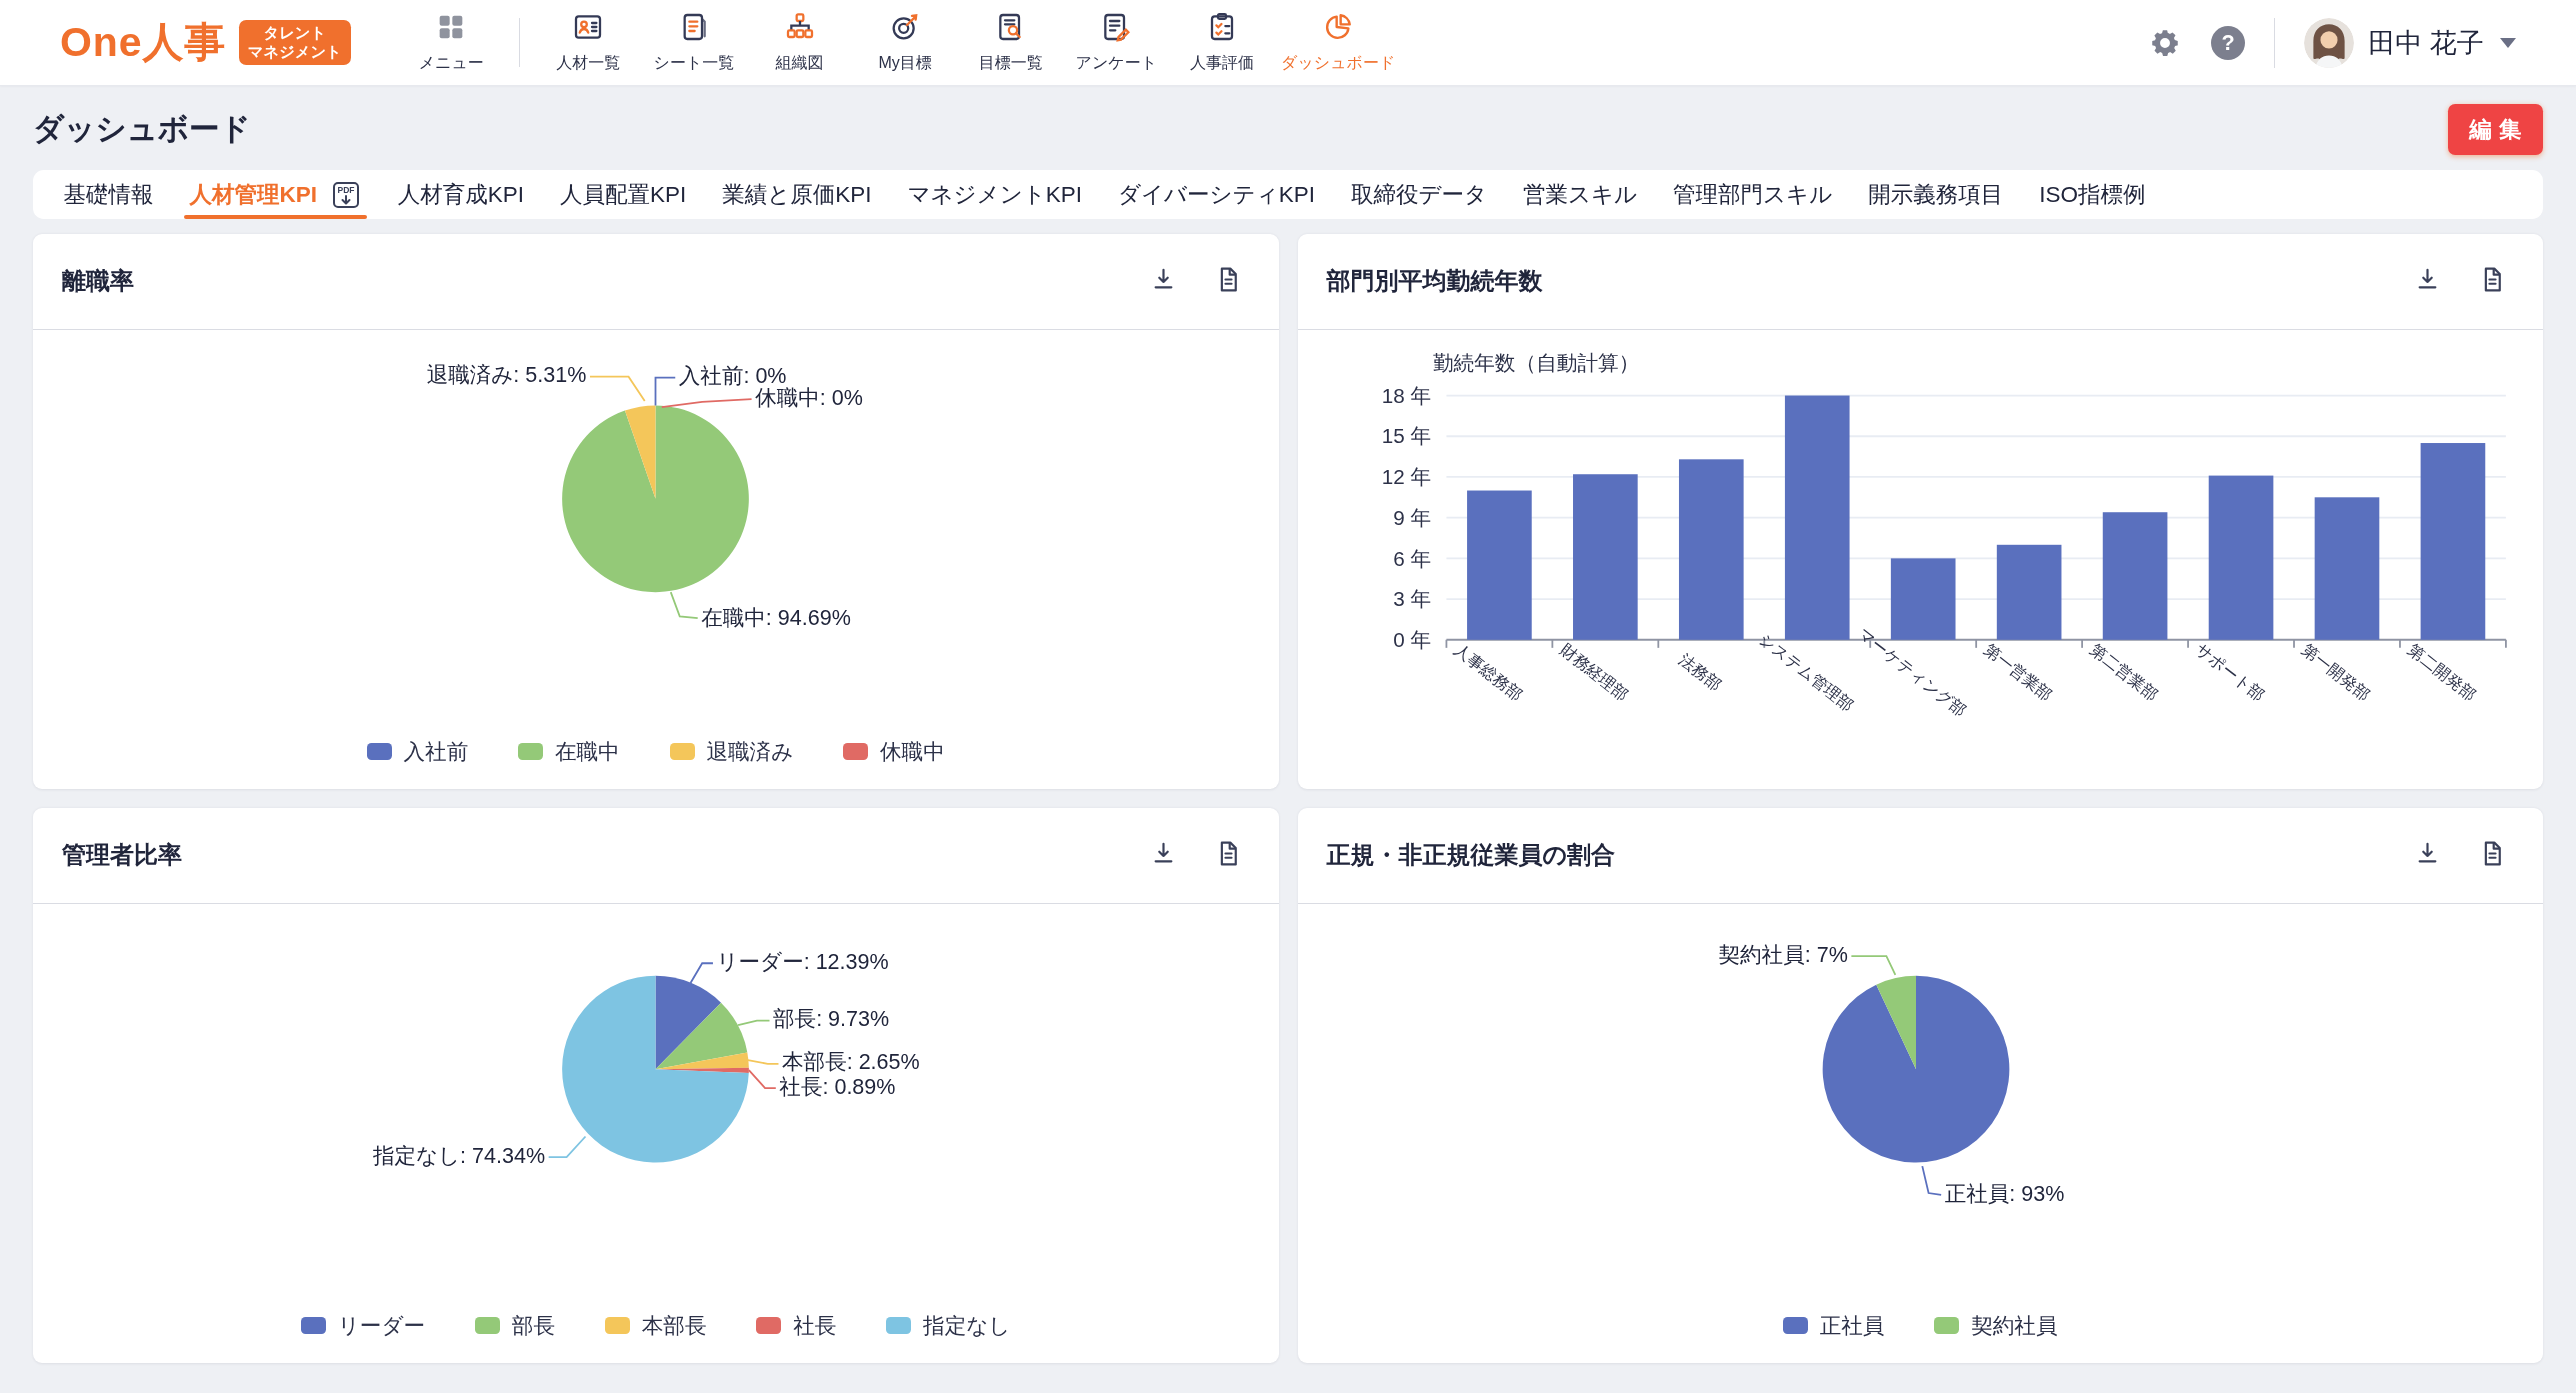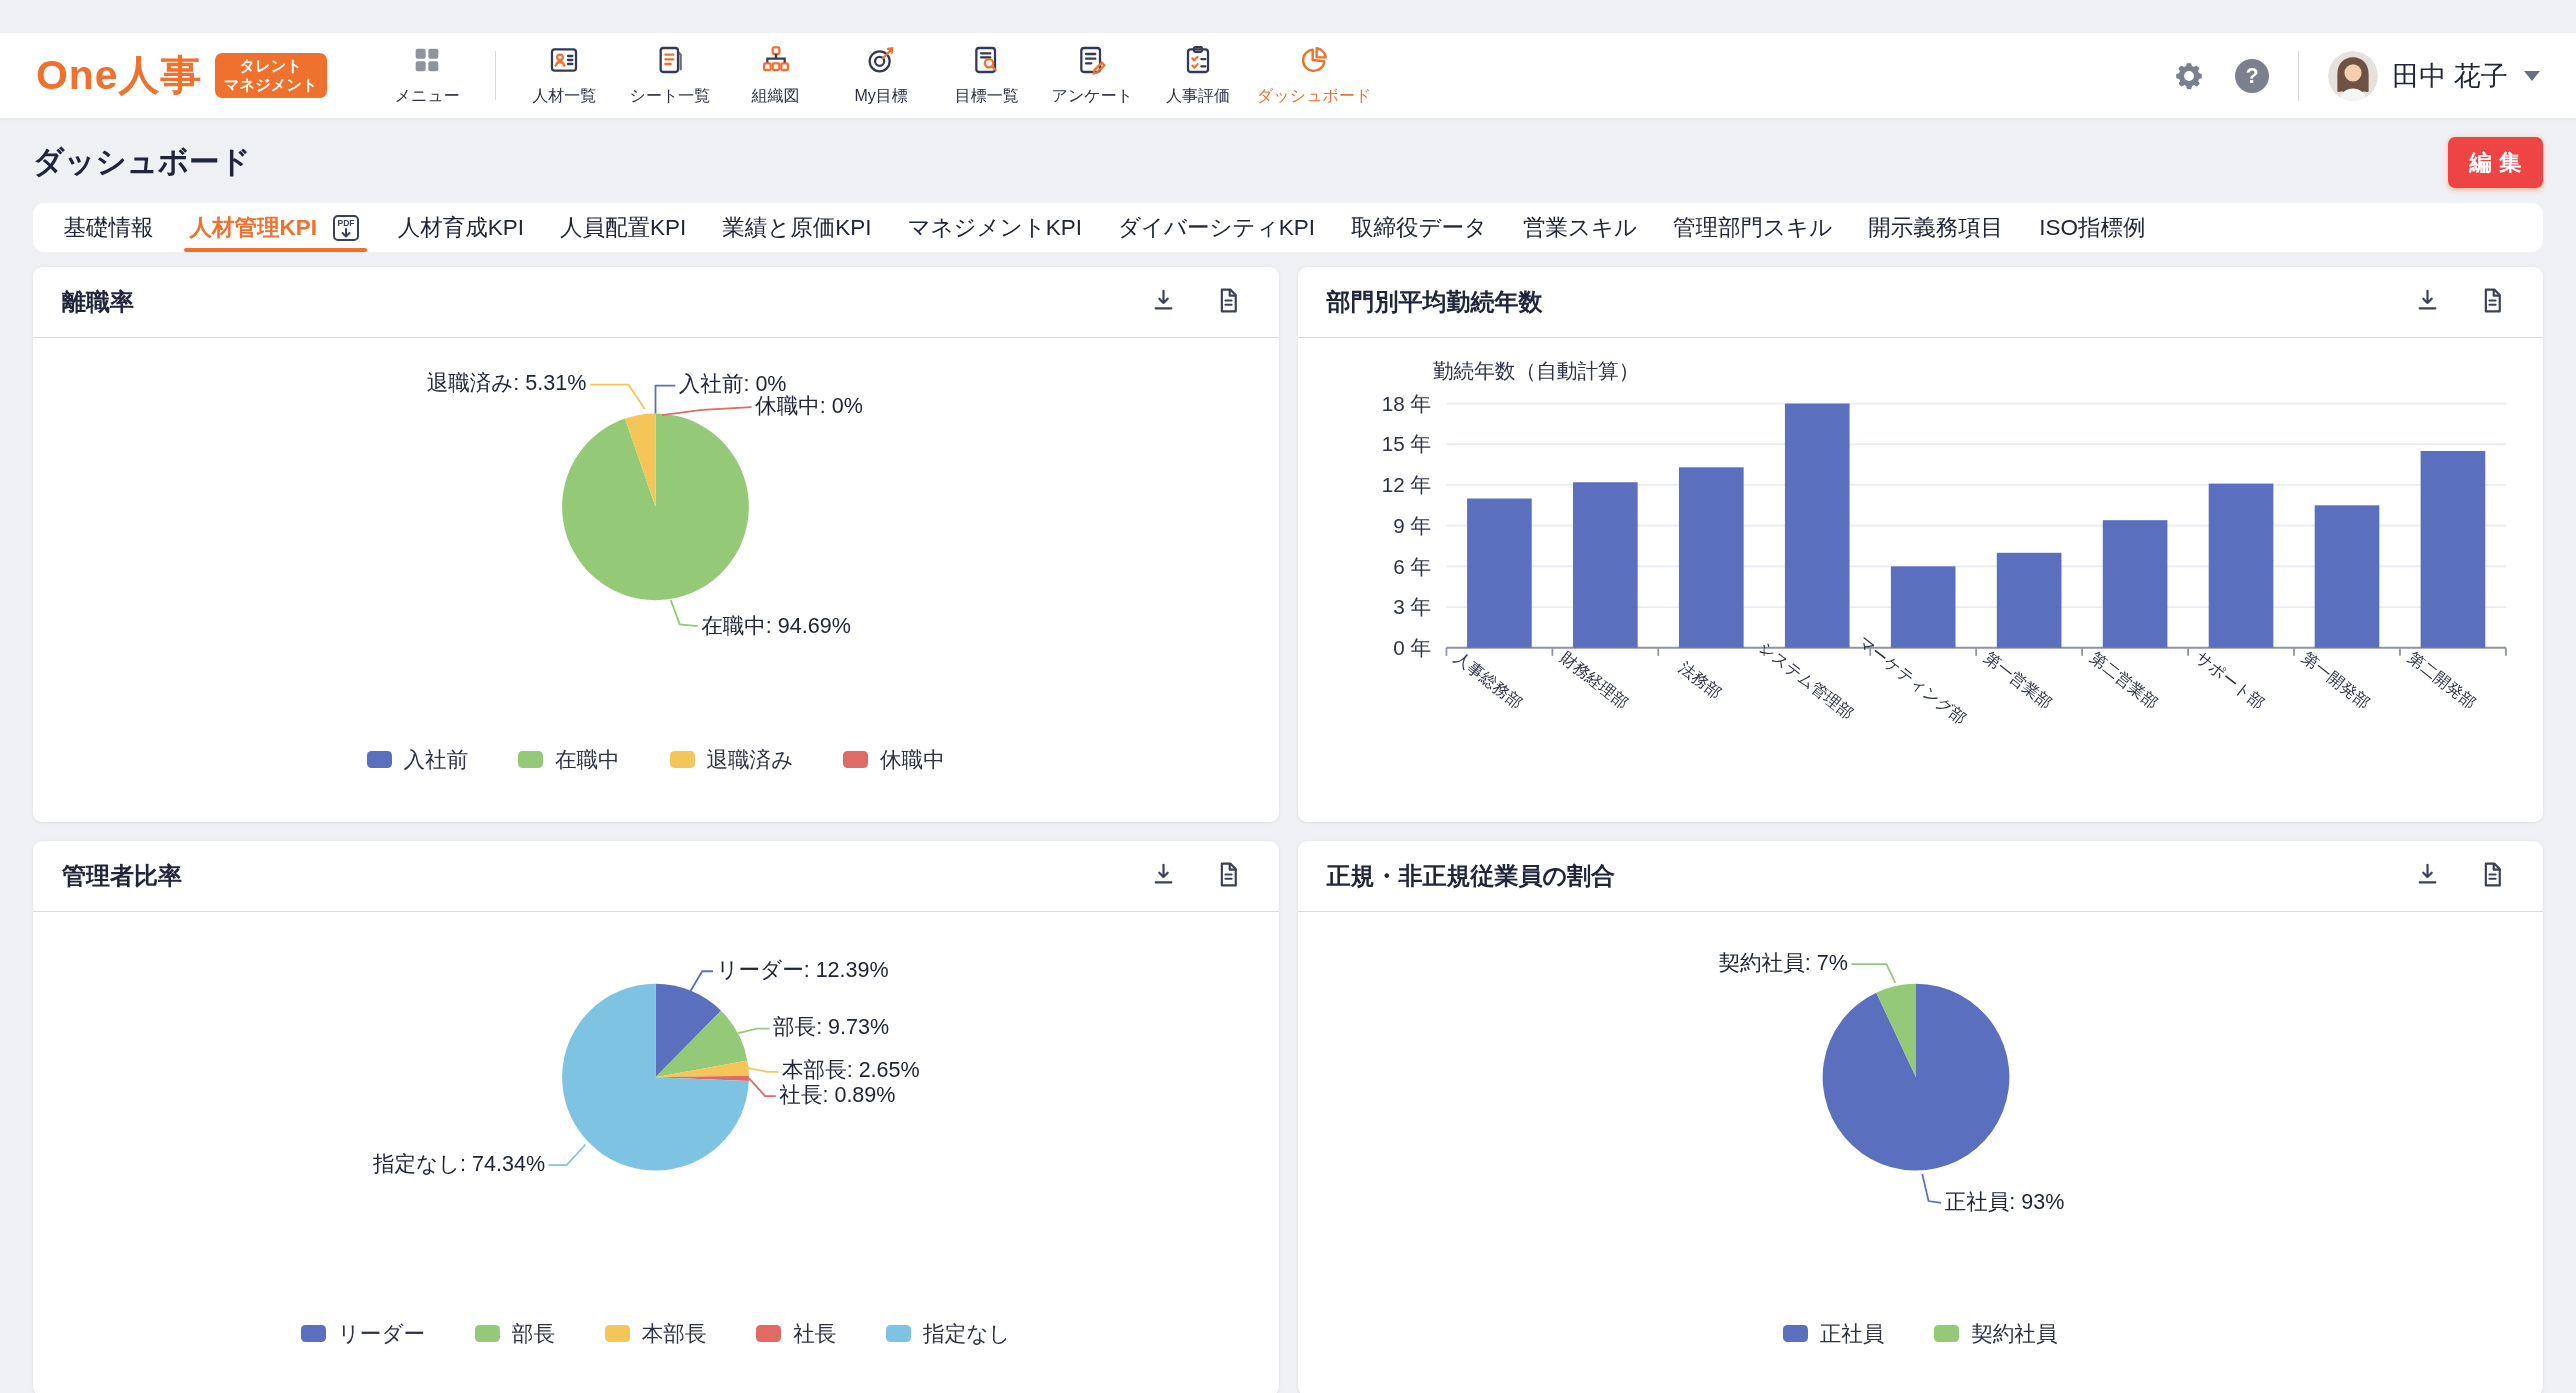--- a/index.html
+++ b/index.html
@@ -1,22 +1,22 @@
 <!DOCTYPE html>
 <html style="font-size:14.4px"><head>
 <meta charset="utf-8">
 <style>
   * { margin:0; padding:0; box-sizing:border-box; }
   html,body { width:2576px; height:1394px; overflow:hidden;
     font-family:"Liberation Sans","DejaVu Sans",sans-serif; background:#eef0f4; color:#20253b; }
 
   
   .nav { height:86px; background:#fff; display:flex; align-items:center;
-    padding:0 36px; border-bottom:0.9px solid #e7e9ee; box-shadow:0 0.9px 2.7px rgba(20,24,40,.07);
-    position:relative; z-index:5;margin-top:33px; }
+    padding:0 60px; border-bottom:0.9px solid #e7e9ee; box-shadow:0 0.9px 2.7px rgba(20,24,40,.07);
+    position:relative; z-index:5; }
   .logo { display:flex; align-items:center; gap:12.6px; cursor:pointer; }
   .logo-text { font-size:41px; font-weight:bold; color:#F0702D; letter-spacing:0.9px; }
   .logo-badge { background:#F0702D; color:#fff; font-size:15.3px; font-weight:bold;
     padding:4.5px 9px; border-radius:7.2px; line-height:1.2; text-align:center; }
   .nav-items { display:flex; align-items:center; margin-left:54px; gap:12.6px; }
   .nav-item { display:flex; flex-direction:column; align-items:center; justify-content:center;
     gap:6.3px; font-size:16px; color:#2c3148; min-width:93px; cursor:pointer; }
   .nav-item svg { width:32px; height:32px; }
   .nav-item.active { color:#F0702D; }
   .nav-divider { width:0.9px; height:49px; background:#d9dbe2; margin:0 9px; }
@@ -44,21 +44,21 @@
   .tab { font-size:22.5px; color:#20253b; padding:0 18px; display:flex; align-items:center;
     position:relative; white-space:nowrap; cursor:pointer; gap:12.6px; }
   .tab.active { color:#F0702D; font-weight:bold; }
   .tab.active::after { content:""; position:absolute; left:12.6px; right:12.6px; bottom:0;
     height:4.5px; border-radius:2.7px; background:#F0702D; }
   .tab .pdf-ic { width:32px; height:32px; }
 
   .grid { display:grid; grid-template-columns:1fr 1fr; gap:19px; margin-top:14.4px; }
   .card { background:#fff; border-radius:9px; height:555px; box-shadow:0 0.9px 2.7px rgba(25,30,50,.08);
     display:flex; flex-direction:column; overflow:hidden; }
-  .card-header { height:71px; flex:0 0 auto; display:flex; align-items:center;
+  .card-header { height:96px; flex:0 0 auto; display:flex; align-items:center;
     justify-content:space-between; padding:0 36px 0 29px; border-bottom:0.9px solid #dadce3; }
   .card-title { font-size:24px; font-weight:bold; color:#20253b; }
   .card-actions { display:flex; gap:36px; align-items:center; }
   .card-actions svg { width:29px; height:29px; cursor:pointer; }
 
   svg.chart { display:block; }
   .legend { display:flex; justify-content:center; align-items:center; gap:50px;
     font-size:21.6px; color:#2c3148; margin-top:10.8px; height:32px; }
   .legend-item { display:flex; align-items:center; gap:11.7px; cursor:pointer; }
   .swatch { width:25px; height:17px; border-radius:4.5px; display:inline-block; }

